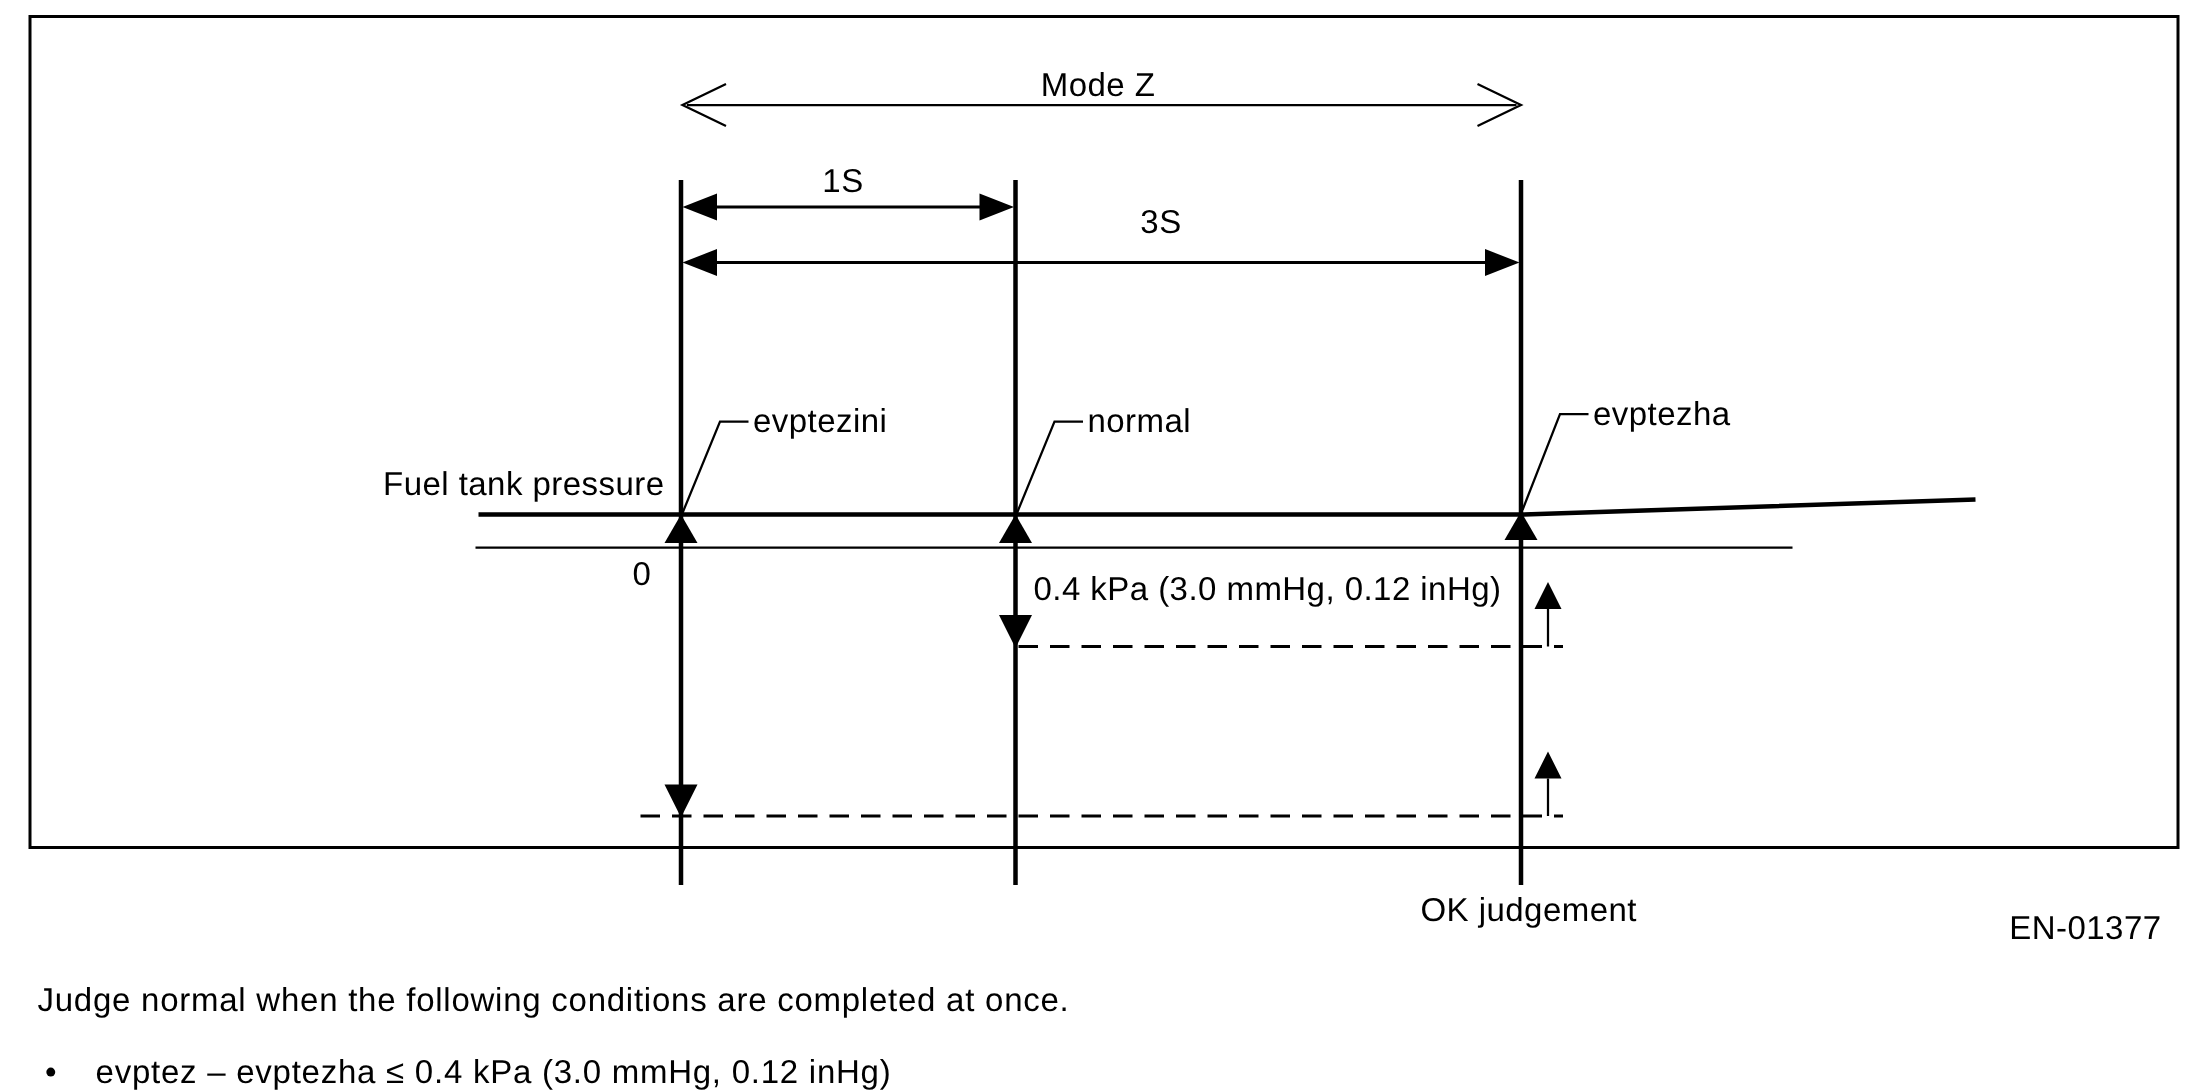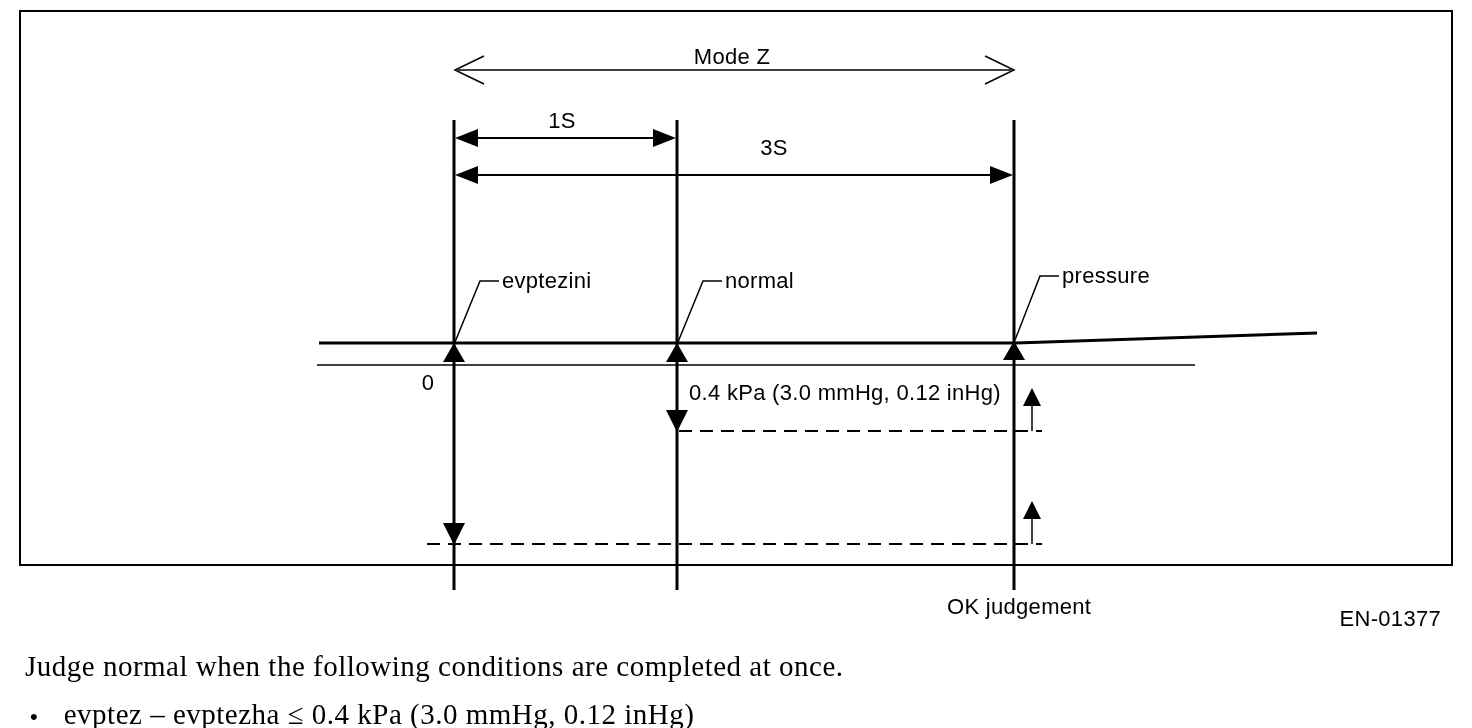--- a/index.html
+++ b/index.html
@@ -13,23 +13,22 @@
   }
   .linework{position:absolute;left:0;top:0;width:1428px;height:622px;}
   .lbl{
     position:absolute;font-size:22px;line-height:26px;white-space:nowrap;
     letter-spacing:0.3px;
   }
   .lbl.center{text-align:center;}
   .lbl.right{text-align:right;}
   .caption{position:absolute;left:0;top:650px;width:1472px;}
   .cap-line{
-    font-size:29px;line-height:33px;letter-spacing:0.5px;white-space:nowrap;
+    font-size:22px;line-height:33px;letter-spacing:0.5px;white-space:nowrap;
     margin:0 0 0 25px;
-    font-family:Liberation Serif, serif;
   }
   .cap-bullet-row{display:flex;align-items:baseline;margin:3px 0 0 30px;}
   .cap-bullet{font-size:22px;margin-right:14px;}
   svg line, svg polyline{stroke:#000;}
   svg polygon{fill:#000;stroke:none;}
 </style>
 </head>
 <body>
 
 <div class="figure-box">
@@ -74,26 +73,27 @@
     <line x1="1011" y1="532" x2="1011" y2="507" stroke-width="1.5"></line>
     <polygon points="1011,489 1002,507 1020,507"></polygon>
   </svg>
 
   <div class="lbl center" style="left:638px;top:32px;width:146px;">Mode Z</div>
 
   <div class="lbl center" style="left:501px;top:96px;width:80px;">1S</div>
 
   <div class="lbl center" style="left:713px;top:123px;width:80px;">3S</div>
 
+  <div class="lbl right" style="left:216px;top:298px;width:206px;">Fuel tank pressure</div>
 
   <div class="lbl" style="left:481px;top:256px;">evptezini</div>
 
   <div class="lbl" style="left:704px;top:256px;">normal</div>
 
-  <div class="lbl" style="left:1041px;top:251px;">pressure</div>
+  <div class="lbl" style="left:1041px;top:251px;">evptezha</div>
 
   <div class="lbl center" style="left:396px;top:358px;width:22px;">0</div>
 
   <div class="lbl" style="left:668px;top:368px;">0.4 kPa (3.0 mmHg, 0.12 inHg)</div>
 
   <div class="lbl" style="left:926px;top:582px;text-align:center;">OK judgement</div>
 
   <div class="lbl right" style="left:1280px;top:594px;width:140px;">EN-01377</div>
 </div>
 

